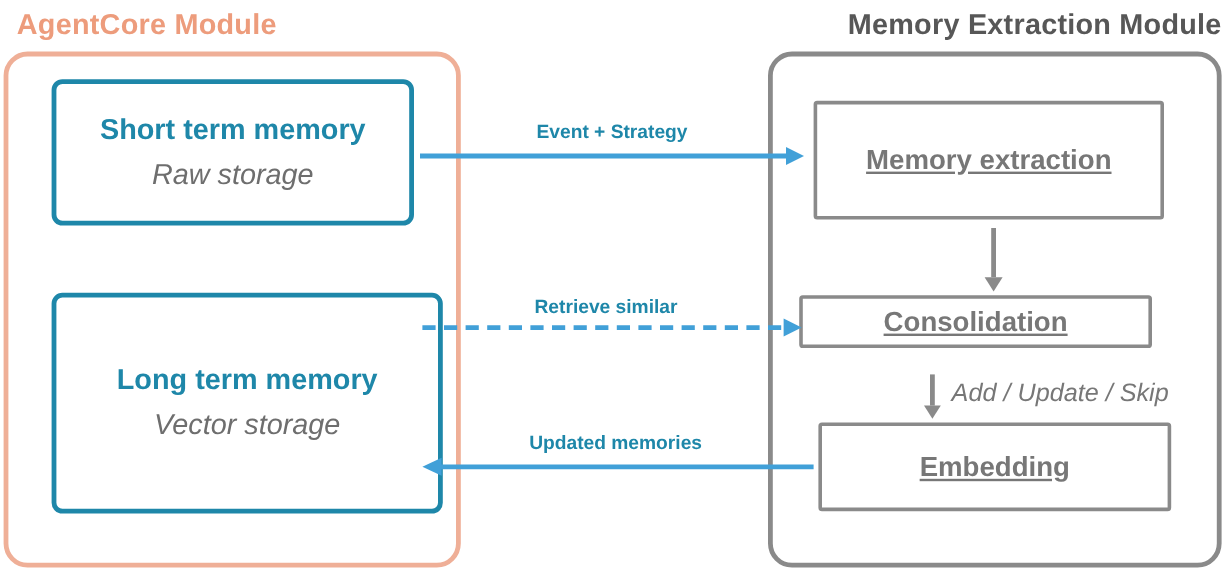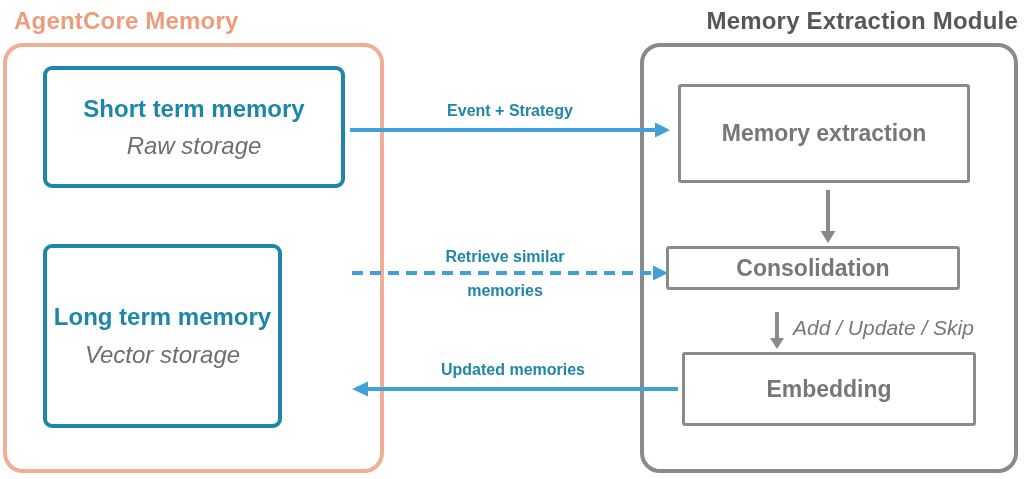--- a/index.html
+++ b/index.html
@@ -14,45 +14,45 @@
   
   .panel{position:absolute;top:43px;height:430px;border-radius:20px;background:transparent;box-sizing:border-box;}
   .panel-orange{left:3px;width:381px;border:4px solid var(--salmon-border);}
   .panel-gray{left:640px;width:378px;border:4px solid var(--gray-border);}
 
   
   .box{position:absolute;box-sizing:border-box;background:#ffffff;display:flex;flex-direction:column;align-items:center;justify-content:center;text-align:center;}
   .box-teal{border:4px solid var(--teal);border-radius:9px;}
   .box-grayline{border:3px solid var(--gray-border);border-radius:3px;}
   .short-term{left:43px;top:66px;width:302px;height:122px;gap:9px;}
-  .long-term{left:43px;top:244px;width:239px;height:184px;gap:10px;}
+  .long-term{left:43px;top:244px;width:326px;height:184px;gap:10px;}
   .mem-extract{left:678px;top:84px;width:292px;height:99px;}
   .consolidation{left:666px;top:246px;width:294px;height:44px;}
   .embed-index{left:682px;top:352px;width:294px;height:74px;line-height:31px;}
 
   .box-title-teal{font-size:24px;font-weight:bold;color:var(--teal);}
   .box-subtitle{font-size:24px;font-style:italic;color:var(--gray-subtitle);}
-  .box-label-gray{font-size:23px;font-weight:bold;color:var(--gray-box-text);}
+  .box-label-gray{font-size:23px;font-weight:bold;color:var(--gray-box-text);text-decoration:underline;}
 
   
   .flow-label{position:absolute;font-size:16px;font-weight:bold;color:var(--teal);text-align:center;line-height:25px;z-index:6;}
   .lbl-event{left:360px;top:98px;width:300px;}
   .lbl-retrieve-1{left:365px;top:244px;width:280px;}
   .lbl-retrieve-2{left:365px;top:278px;width:280px;}
   .lbl-updated{left:363px;top:357px;width:300px;}
   .lbl-branch{position:absolute;left:793px;top:316px;font-size:21px;font-style:italic;font-weight:normal;color:var(--gray-box-text);z-index:6;}
 
   .arrow-layer{position:absolute;left:0;top:0;width:1024px;height:479px;z-index:5;pointer-events:none;}
 </style>
 </head>
 <body>
 
 <div class="canvas">
 
-  <div class="panel-title title-left">AgentCore Memory</div>
+  <div class="panel-title title-left">AgentCore Module</div>
   <div class="panel panel-orange"></div>
 
   <div class="box box-teal short-term">
     <div class="box-title-teal">Short term memory</div>
     <div class="box-subtitle">Raw storage</div>
   </div>
 
   <div class="box box-teal long-term">
     <div class="box-title-teal">Long term memory</div>
     <div class="box-subtitle">Vector storage</div>
@@ -68,21 +68,20 @@
   <div class="box box-grayline consolidation">
     <div class="box-label-gray">Consolidation</div>
   </div>
 
   <div class="box box-grayline embed-index">
     <div class="box-label-gray">Embedding</div>
   </div>
 
   <div class="flow-label lbl-event">Event + Strategy</div>
   <div class="flow-label lbl-retrieve-1">Retrieve similar</div>
-  <div class="flow-label lbl-retrieve-2">memories</div>
   <div class="flow-label lbl-updated">Updated memories</div>
   <div class="lbl-branch">Add / Update / Skip</div>
 
   <svg class="arrow-layer" viewBox="0 0 1024 479" xmlns="http://www.w3.org/2000/svg">
 
     <g>
       <line x1="350" y1="130" x2="656" y2="130" stroke="var(--blue-arrow)" stroke-width="4"></line>
       <polygon points="655,122.5 670,130 655,137.5" fill="var(--blue-arrow)"></polygon>
     </g>
 

